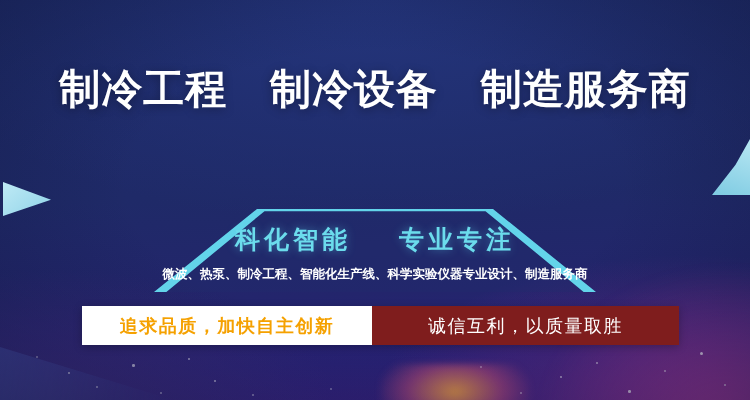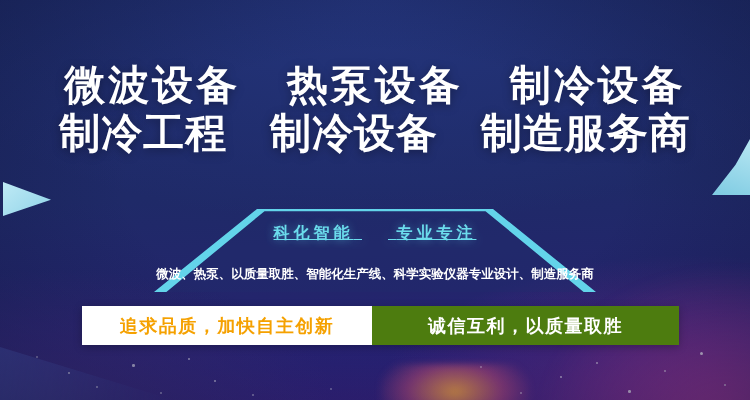--- a/index.html
+++ b/index.html
@@ -180,25 +180,24 @@
     position: absolute; inset: 0;
     background: rgba(32,46,110,0.30);
     clip-path: polygon(25% 2.6%, 75% 2.6%, 97.2% 100%, 2.8% 100%);
   }
   .trap-cyan {
     position: absolute;
     left: 0; top: 14px;
     width: 442px;
     text-align: center;
     color: #6bdcec;
-    font-size: 16px;
+    font-size: 25px;
     font-weight: 700;
     letter-spacing: 4px;
     text-shadow: 0 0 10px rgba(90,215,235,0.45);
-    text-decoration: underline;
   }
   .trap-cyan .sp { display: inline-block; width: 26px; }
   .trap-sub {
     position: absolute;
     left: 0; top: 57px;
     width: 442px;
     text-align: center;
     color: #ffffff;
     font-size: 12.5px;
     font-weight: 700;
@@ -220,27 +219,27 @@
     color: #f5a100;
     display: flex;
     align-items: center;
     justify-content: center;
     font-size: 18px;
     font-weight: 700;
     letter-spacing: 1.5px;
   }
   .slogan-b {
     flex: 1 1 auto;
-    background: #4d7c0f;
+    background: #7f1d1d;
     color: #ffffff;
     display: flex;
     align-items: center;
     justify-content: center;
     font-size: 18px;
-    font-weight: 700;
+    font-weight: 400;
     letter-spacing: 1.5px;
   }
 </style>
 </head>
 <body>
 
 <div id="banner">
 
   <div class="bg-base"></div>
   <div class="bl-wedge"></div>
@@ -292,45 +291,38 @@
     <b style="left:520px; top:392px; width:1.5px;height:1.5px; opacity:.4;"></b>
     <b style="left:480px; top:366px; width:1.5px;height:1.5px; opacity:.35;"></b>
     <b style="left:330px; top:388px; width:1.5px;height:1.5px; opacity:.35;"></b>
   </div>
   <div class="bg-vignette"></div>
 
   <div class="arrow-left"></div>
   <div class="arrow-right"></div>
 
   <div class="headline">
-    <span class="l1">
-      <span>微波设备</span>
-      <span class="gap"></span>
-      <span>热泵设备</span>
-      <span class="gap"></span>
-      <span>制冷设备</span>
-    </span>
     <span class="l2">
       <span>制冷工程</span>
       <span class="gap"></span>
       <span>制冷设备</span>
       <span class="gap"></span>
       <span>制造服务商</span>
     </span>
   </div>
 
   <div class="trap">
     <div class="inner-fill"></div>
     <div class="outline"></div>
     <div class="trap-cyan">
       <span>科化智能</span>
       <span class="sp"></span>
       <span>专业专注</span>
     </div>
-    <div class="trap-sub">微波、热泵、以质量取胜、智能化生产线、科学实验仪器专业设计、制造服务商</div>
+    <div class="trap-sub">微波、热泵、制冷工程、智能化生产线、科学实验仪器专业设计、制造服务商</div>
   </div>
 
   <div class="slogans">
     <div class="slogan-a">追求品质，加快自主创新</div>
     <div class="slogan-b">诚信互利，以质量取胜</div>
   </div>
 
 </div>
 
 </body></html>

